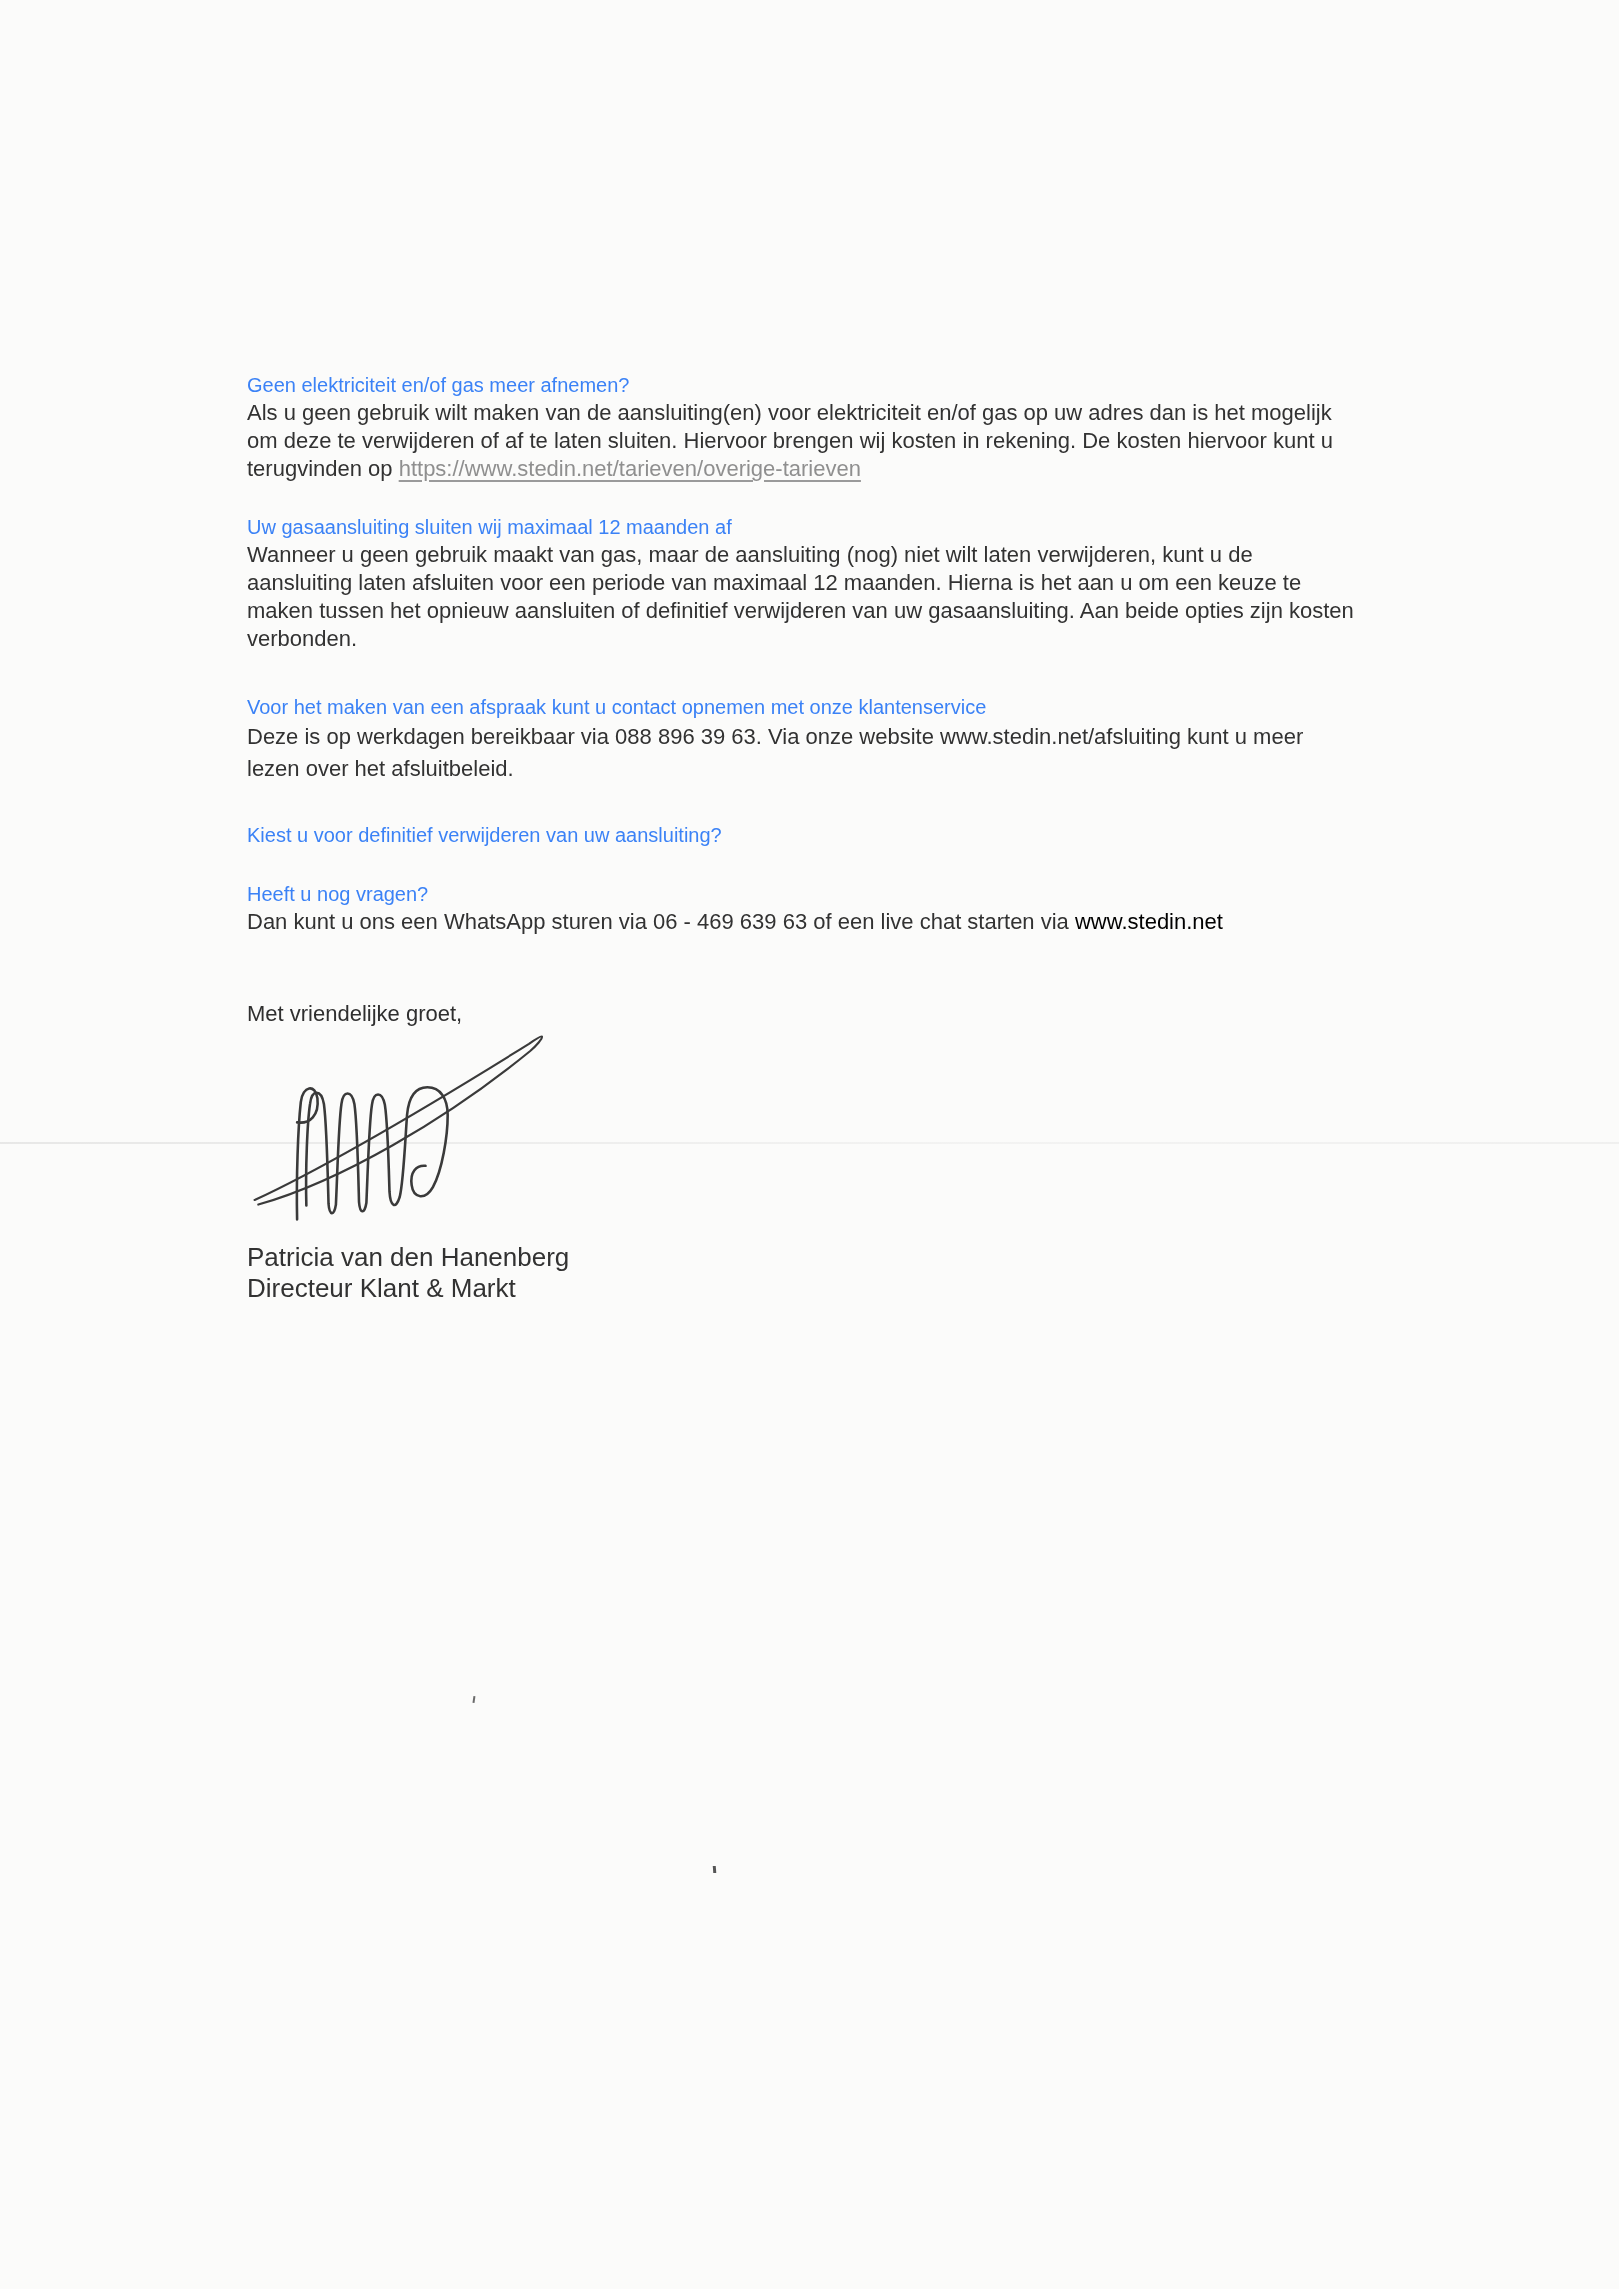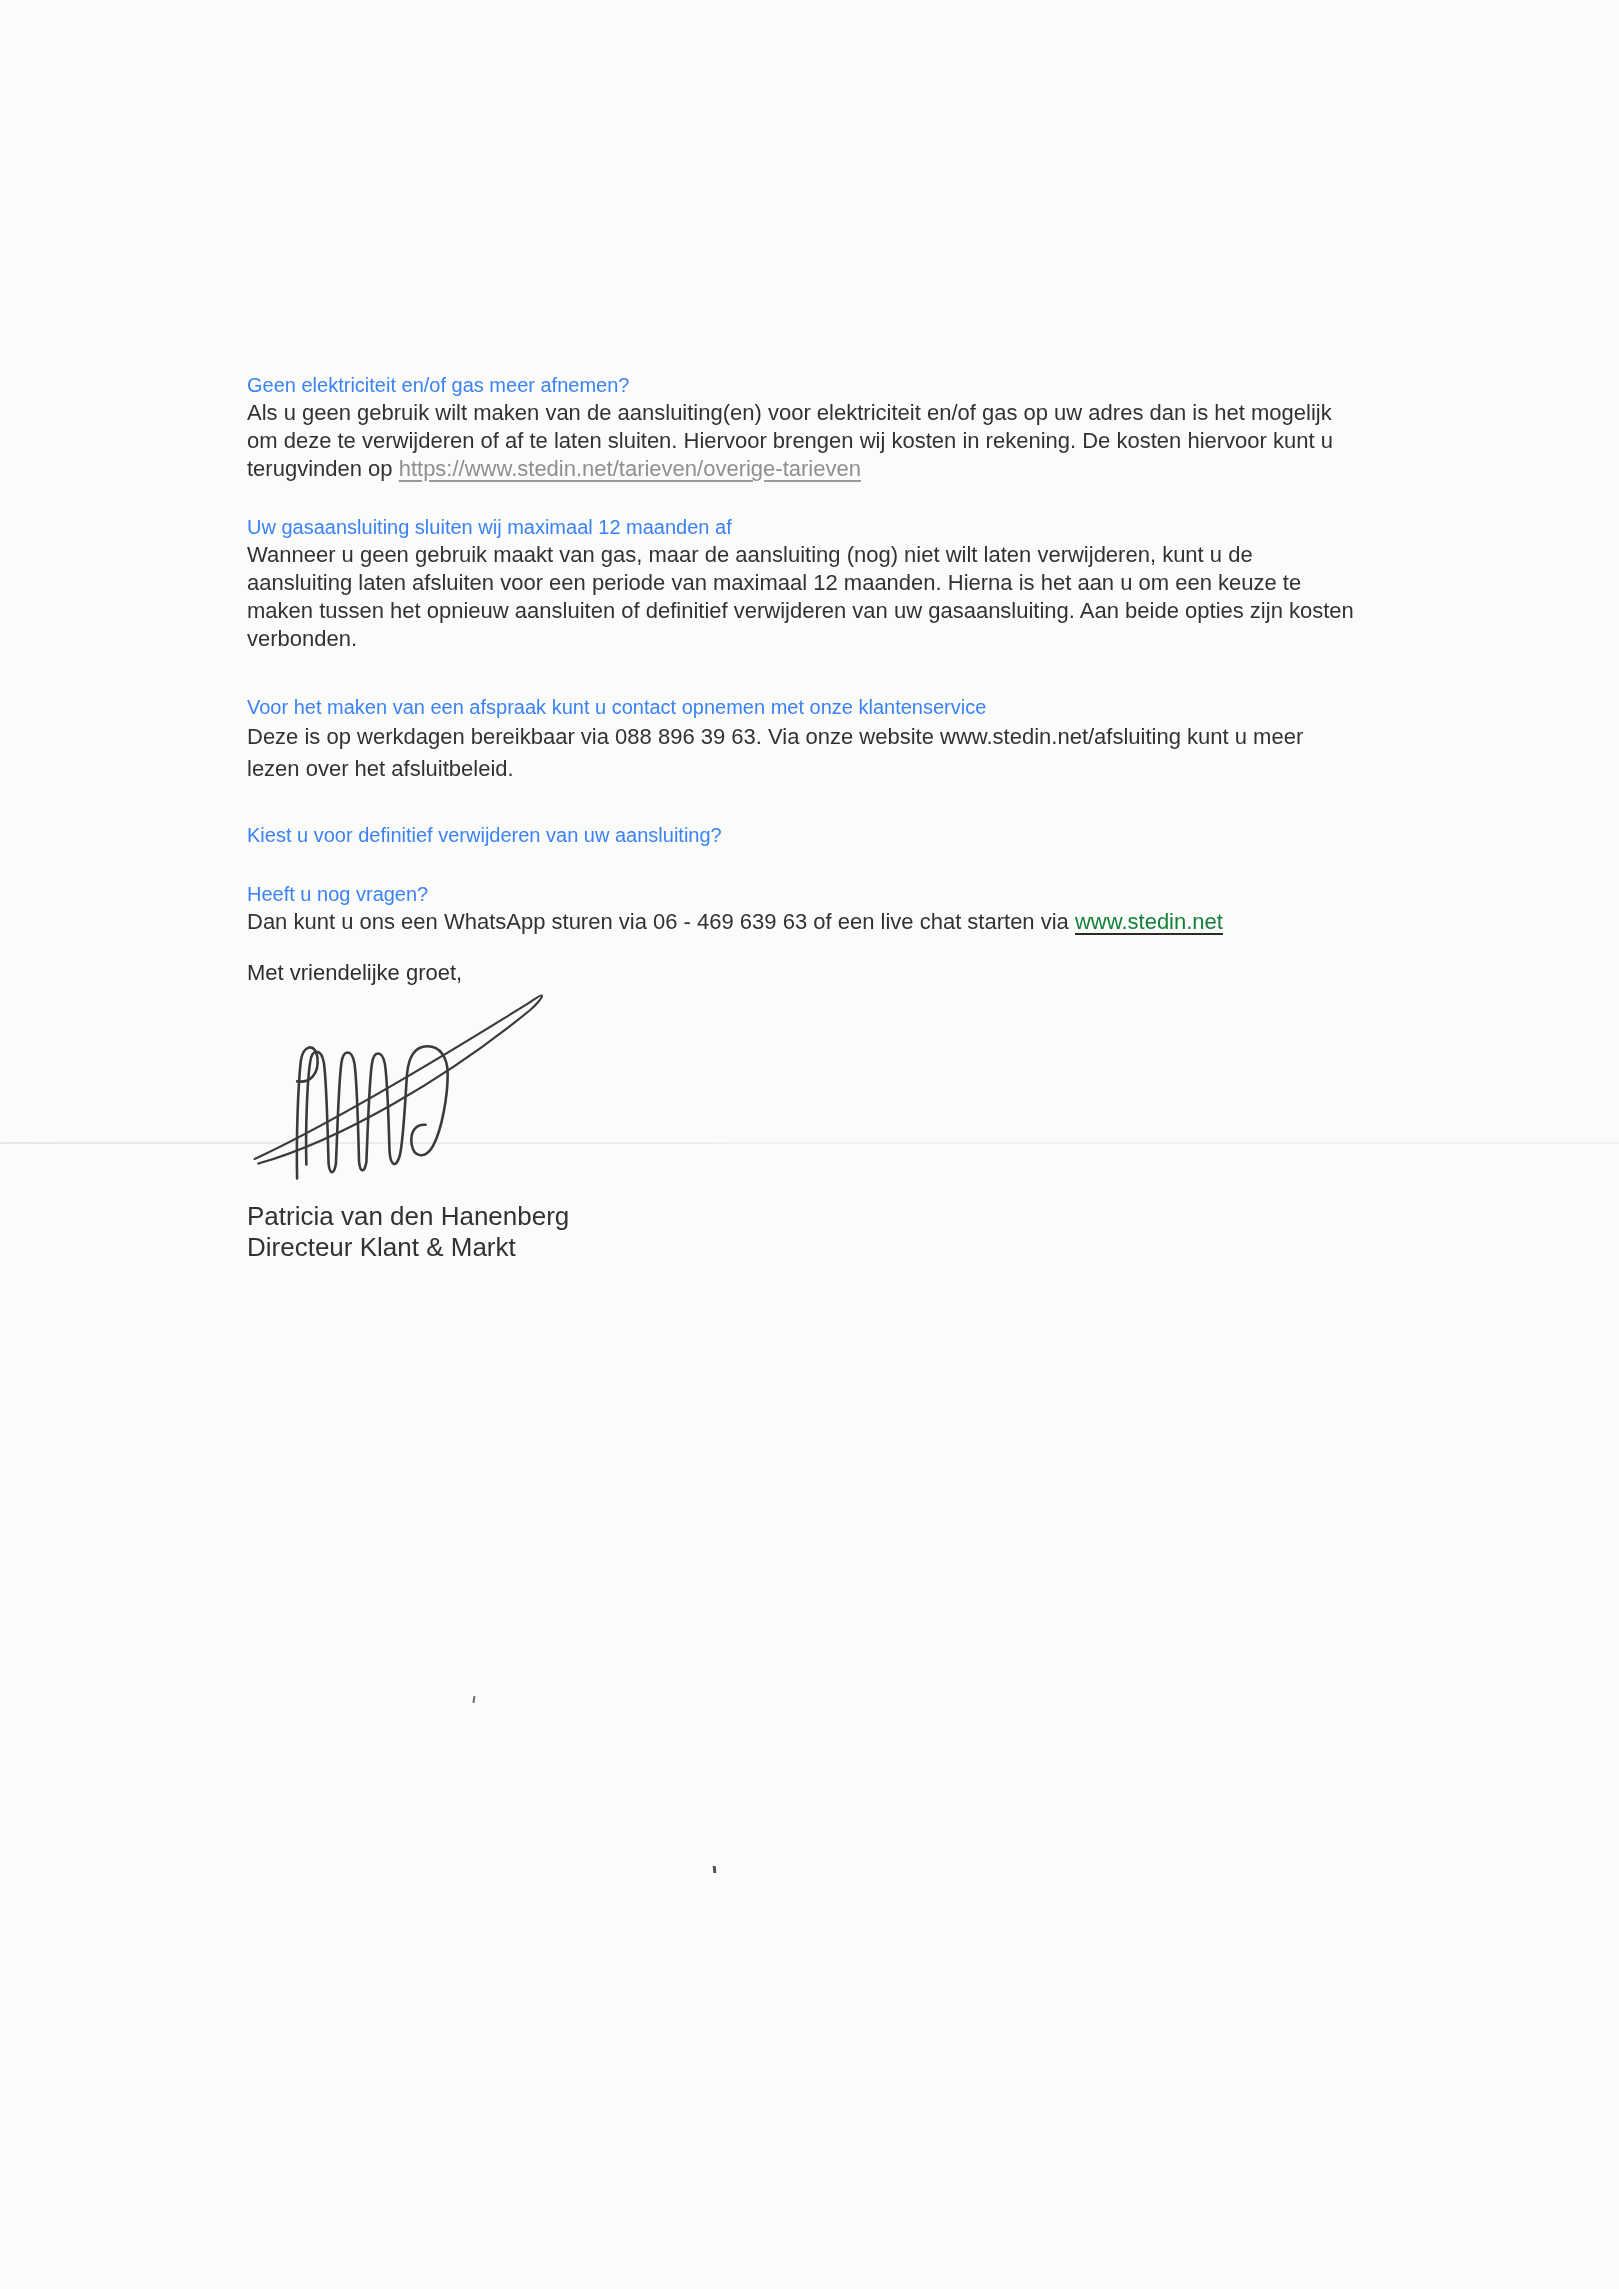--- a/index.html
+++ b/index.html
@@ -20,21 +20,21 @@
     position: absolute;
     left: 247px;
     top: 371px;
     width: 1227px;
   }
   .section { margin: 0; }
   .sec-1 { margin-bottom: 29.5px; }
   .sec-2 { margin-bottom: 40px; }
   .sec-3 { margin-bottom: 36px; }
   .sec-4 { margin-bottom: 31px; }
-  .sec-5 { margin-bottom: 23px; }
+  .sec-5 { margin-bottom: 64px; }
   .h {
     font-weight: normal;
     color: #3b82f6;
     font-size: 20px;
     line-height: 28px;
     white-space: nowrap;
   }
   .ln {
     font-size: 22px;
     line-height: 28px;
@@ -42,22 +42,21 @@
     color: #323232;
   }
   .ln-wide { line-height: 32px; }
   .link-gray {
     color: #8f8f8f;
     text-decoration: underline;
     text-decoration-color: #9a9a9a;
     text-underline-offset: 3.7px;
   }
   .link-dark {
-    color: #15803d;
-    text-decoration: underline;
+    color: #000000;
     text-decoration-color: #2a2a2a;
     text-underline-offset: 3.7px;
   }
   .salutation {
     font-size: 22px;
     line-height: 28px;
     white-space: nowrap;
   }
   .signature-wrap {
     position: relative;

